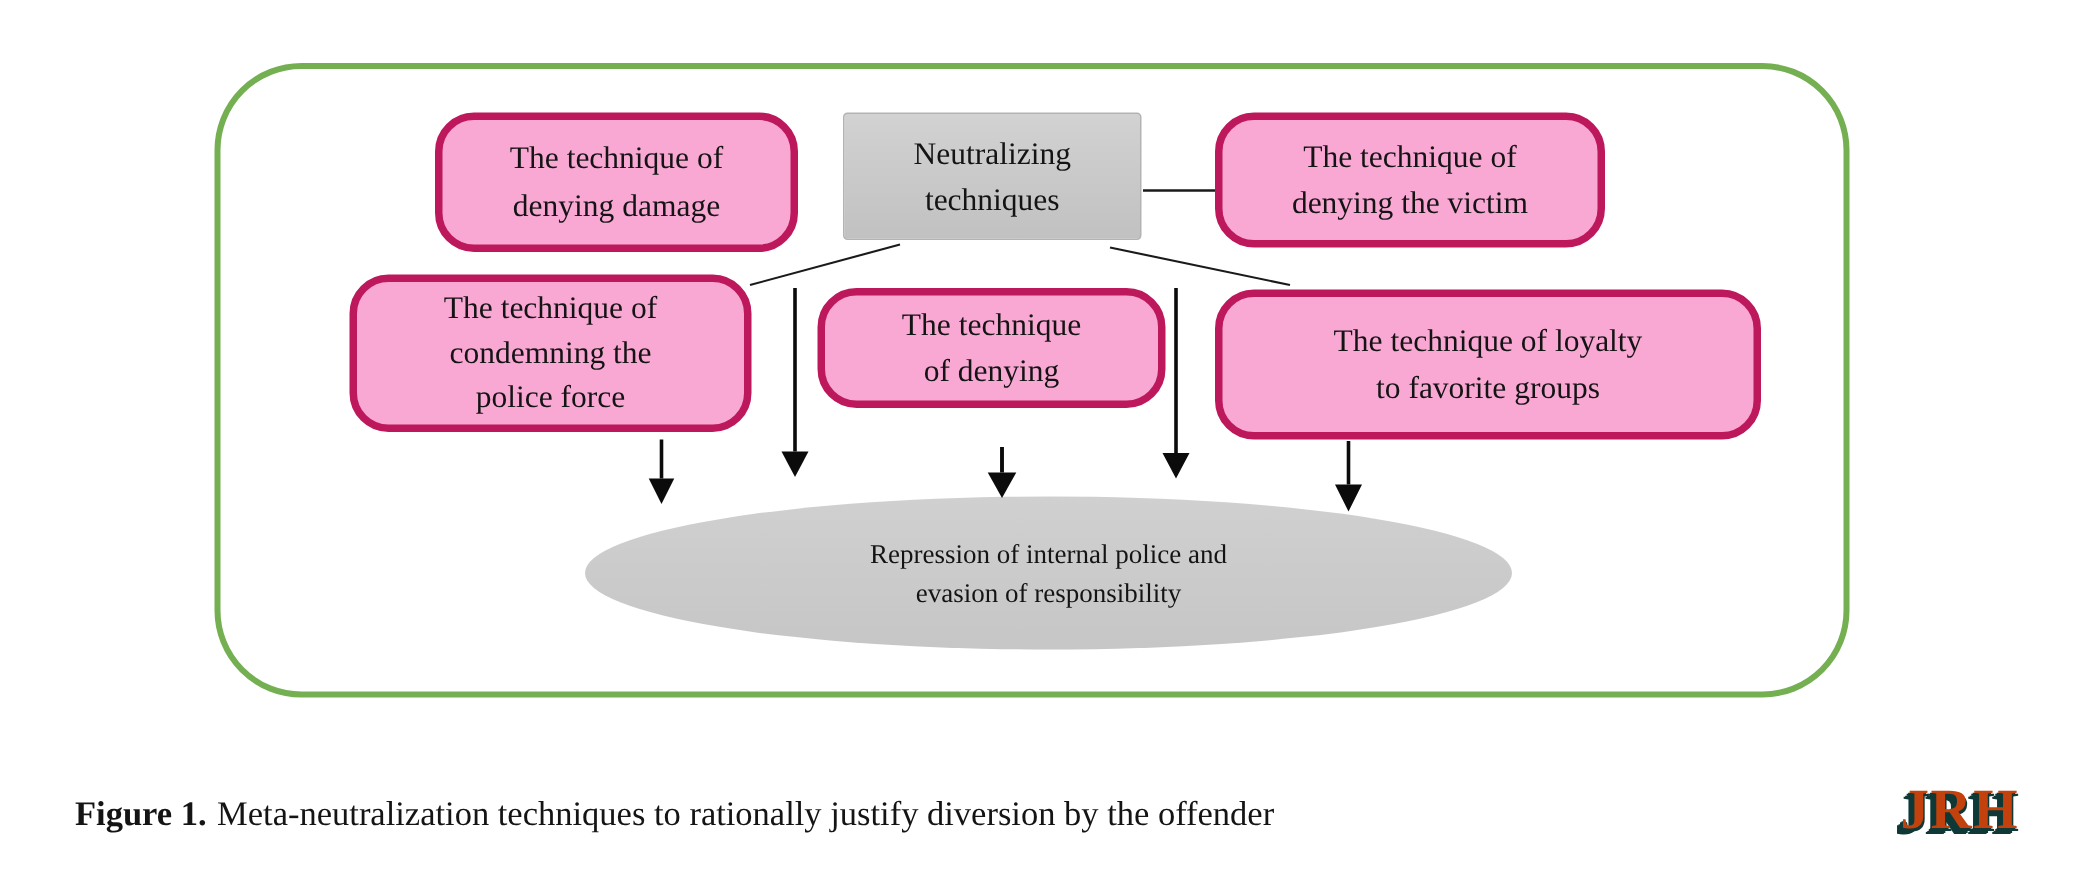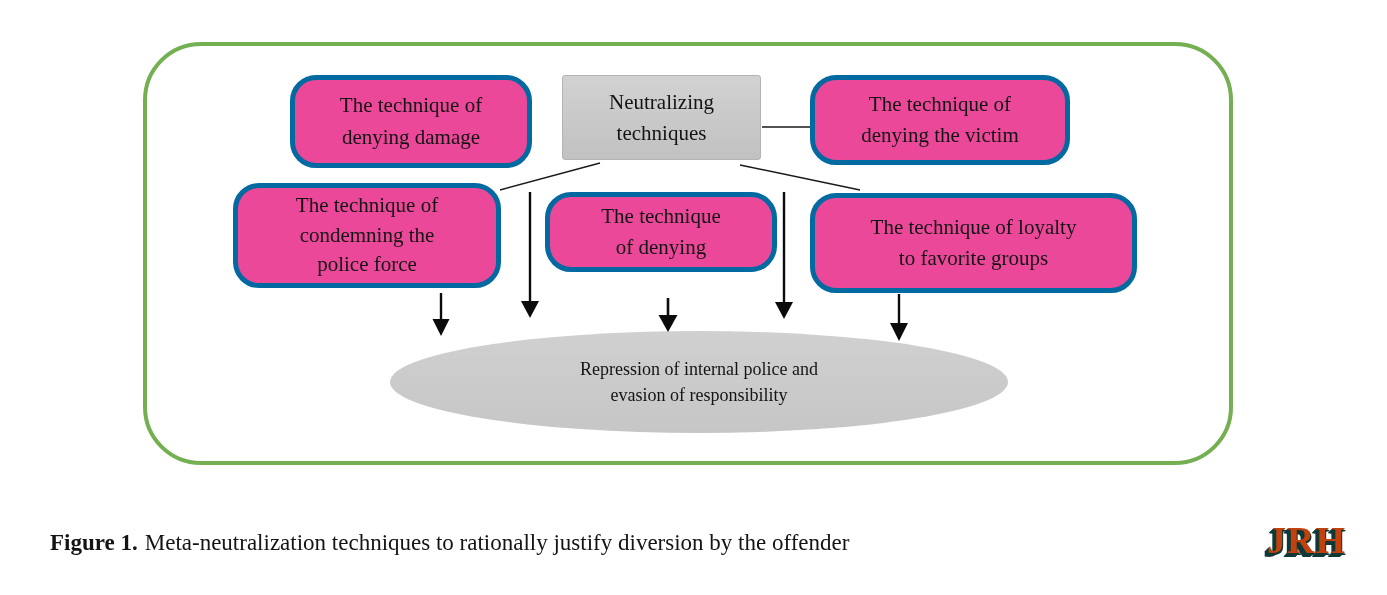--- a/index.html
+++ b/index.html
@@ -19,36 +19,36 @@
     width: 1090px; height: 423px;
     box-sizing: border-box;
     border: 4px solid #74af52;
     border-radius: 58px;
     background: #ffffff;
   }
   
   .node {
     position: absolute;
     box-sizing: border-box;
-    background: #ec4899;
-    border: 5px solid #0369a1;
+    background: #f9a8d4;
+    border: 5px solid #be185d;
     border-radius: 26px;
     display: flex;
     align-items: center;
     justify-content: center;
     text-align: center;
     font-size: 21px;
     line-height: 1.5;
     white-space: pre-line;
   }
   #node-denying-damage   { left: 290px; top: 75px;  width: 242px; height: 93px;  }
   #node-denying-victim   { left: 810px; top: 75px;  width: 260px; height: 90px;  }
   #node-condemning       { left: 233px; top: 183px; width: 268px; height: 105px; line-height: 1.42; }
   #node-denying          { left: 545px; top: 192px; width: 232px; height: 80px; border-radius: 26px; }
-  #node-loyalty          { left: 810px; top: 193px; width: 327px; height: 100px; }
+  #node-loyalty          { left: 810px; top: 193px; width: 364px; height: 100px; }
   
   #node-neutralizing {
     position: absolute;
     left: 562px; top: 75px;
     width: 199px; height: 85px;
     box-sizing: border-box;
     background: linear-gradient(#d2d2d2, #c1c1c1);
     border: 1px solid #b3b3b3;
     border-radius: 3px;
     display: flex;

